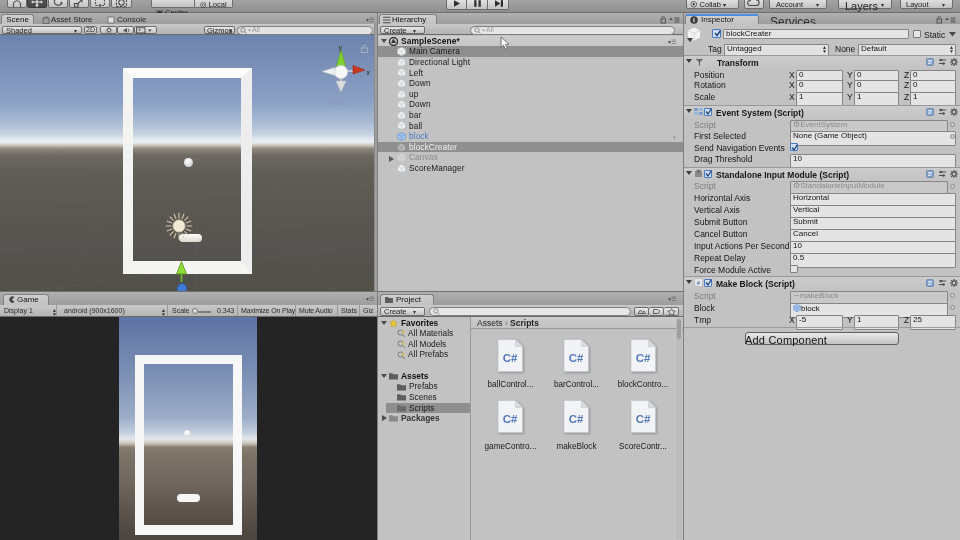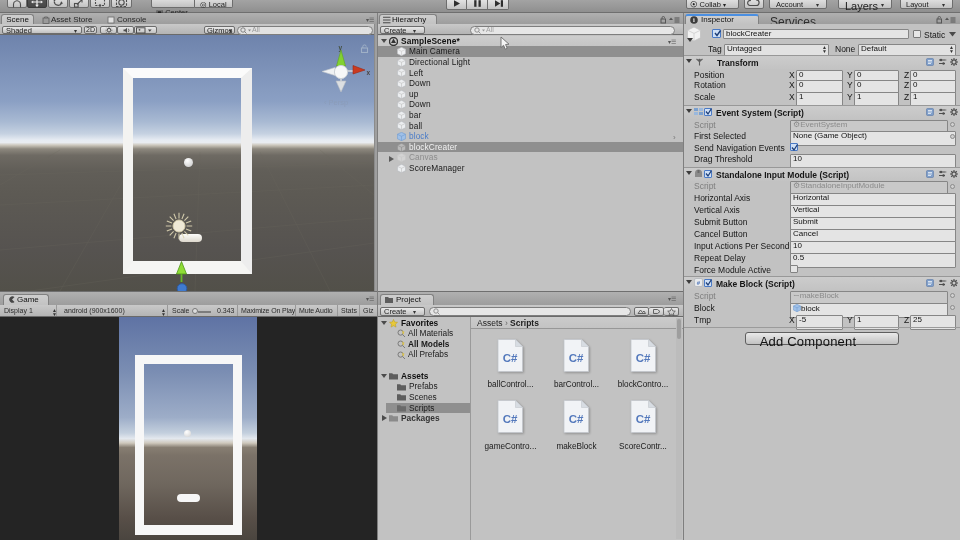--- a/index.html
+++ b/index.html
@@ -497,21 +497,21 @@
       </svg>
     </div>
 <div class="r" style="left:408px;top:328.2px;font-size:8.3px;line-height:10.6px;font-weight:normal;color:#1a1a1a;white-space:nowrap">All Materials</div>
 <div class="r" style="left:397px;top:340.0px">
       <svg width="9" height="9">
         <circle cx="3.6" cy="3.6" r="2.6" fill="none" stroke="#7a7a7a" stroke-width="1"></circle>
         <path d="M5.6 5.6L8 8" stroke="#7a7a7a" stroke-width="1"></path>
         <path d="M5.5 1l.7 1.5 1.6.2-1.2 1.1.3 1.6-1.4-.8" fill="#e8c93a" stroke="none"></path>
       </svg>
     </div>
-<div class="r" style="left:408px;top:338.8px;font-size:8.3px;line-height:10.6px;font-weight:bold;color:#1a1a1a;white-space:nowrap">All Models</div>
+<div class="r" style="left:408px;top:338.8px;font-size:8.3px;line-height:10.6px;font-weight:normal;color:#1a1a1a;white-space:nowrap">All Models</div>
 <div class="r" style="left:397px;top:350.59999999999997px">
       <svg width="9" height="9">
         <circle cx="3.6" cy="3.6" r="2.6" fill="none" stroke="#7a7a7a" stroke-width="1"></circle>
         <path d="M5.6 5.6L8 8" stroke="#7a7a7a" stroke-width="1"></path>
         <path d="M5.5 1l.7 1.5 1.6.2-1.2 1.1.3 1.6-1.4-.8" fill="#e8c93a" stroke="none"></path>
       </svg>
     </div>
 <div class="r" style="left:408px;top:349.4px;font-size:8.3px;line-height:10.6px;font-weight:normal;color:#1a1a1a;white-space:nowrap">All Prefabs</div>
 <div class="r" style="left:380.5px;top:373.40000000000003px">
       <svg width="6" height="6">
@@ -866,21 +866,21 @@
 <div class="dot" style="left:950px;top:305px"></div>
 <div class="lbl" style="left:694px;top:314.5px">Tmp</div>
 <div class="lbl" style="left:789px;top:314.5px">X</div>
 <div class="fld" style="left:796px;top:314.5px;width:47px">-5</div>
 <div class="lbl" style="left:847px;top:314.5px">Y</div>
 <div class="fld" style="left:854px;top:314.5px;width:45px">1</div>
 <div class="lbl" style="left:904px;top:314.5px">Z</div>
 <div class="fld" style="left:910px;top:314.5px;width:46px">25</div>
 <div class="r" style="left:684px;top:326.5px;width:276px;height:1px;background:#9b9b9b"></div>
 <div class="btn" style="left:745px;top:331.5px;width:154px;height:13.5px;border-radius:3px;border-color:#5f5f5f"></div>
-<div class="r" style="left:745px;top:333.5px;width:126px;text-align:center;font-size:13px;letter-spacing:.2px;color:#111">Add Component</div>
+<div class="r" style="left:745px;top:333.5px;width:126px;text-align:left;font-size:11px;letter-spacing:.2px;color:#111">Add Component</div>
 
 <div class="r" style="left:377px;top:13px;width:1px;height:527px;background:#7e7e7e"></div>
 <div class="r" style="left:683px;top:13px;width:1px;height:527px;background:#7e7e7e"></div>
 
 <svg class="r" style="left:500px;top:36px" width="12" height="15">
       <path d="M1 1l0 10.5 2.6-2.2 1.6 3.9 2-0.9-1.6-3.8 3.4-0.3z" fill="#f4f4f4" stroke="#6a6a6a" stroke-width="0.9"></path>
     </svg>
 
 </div>
 </body></html>

